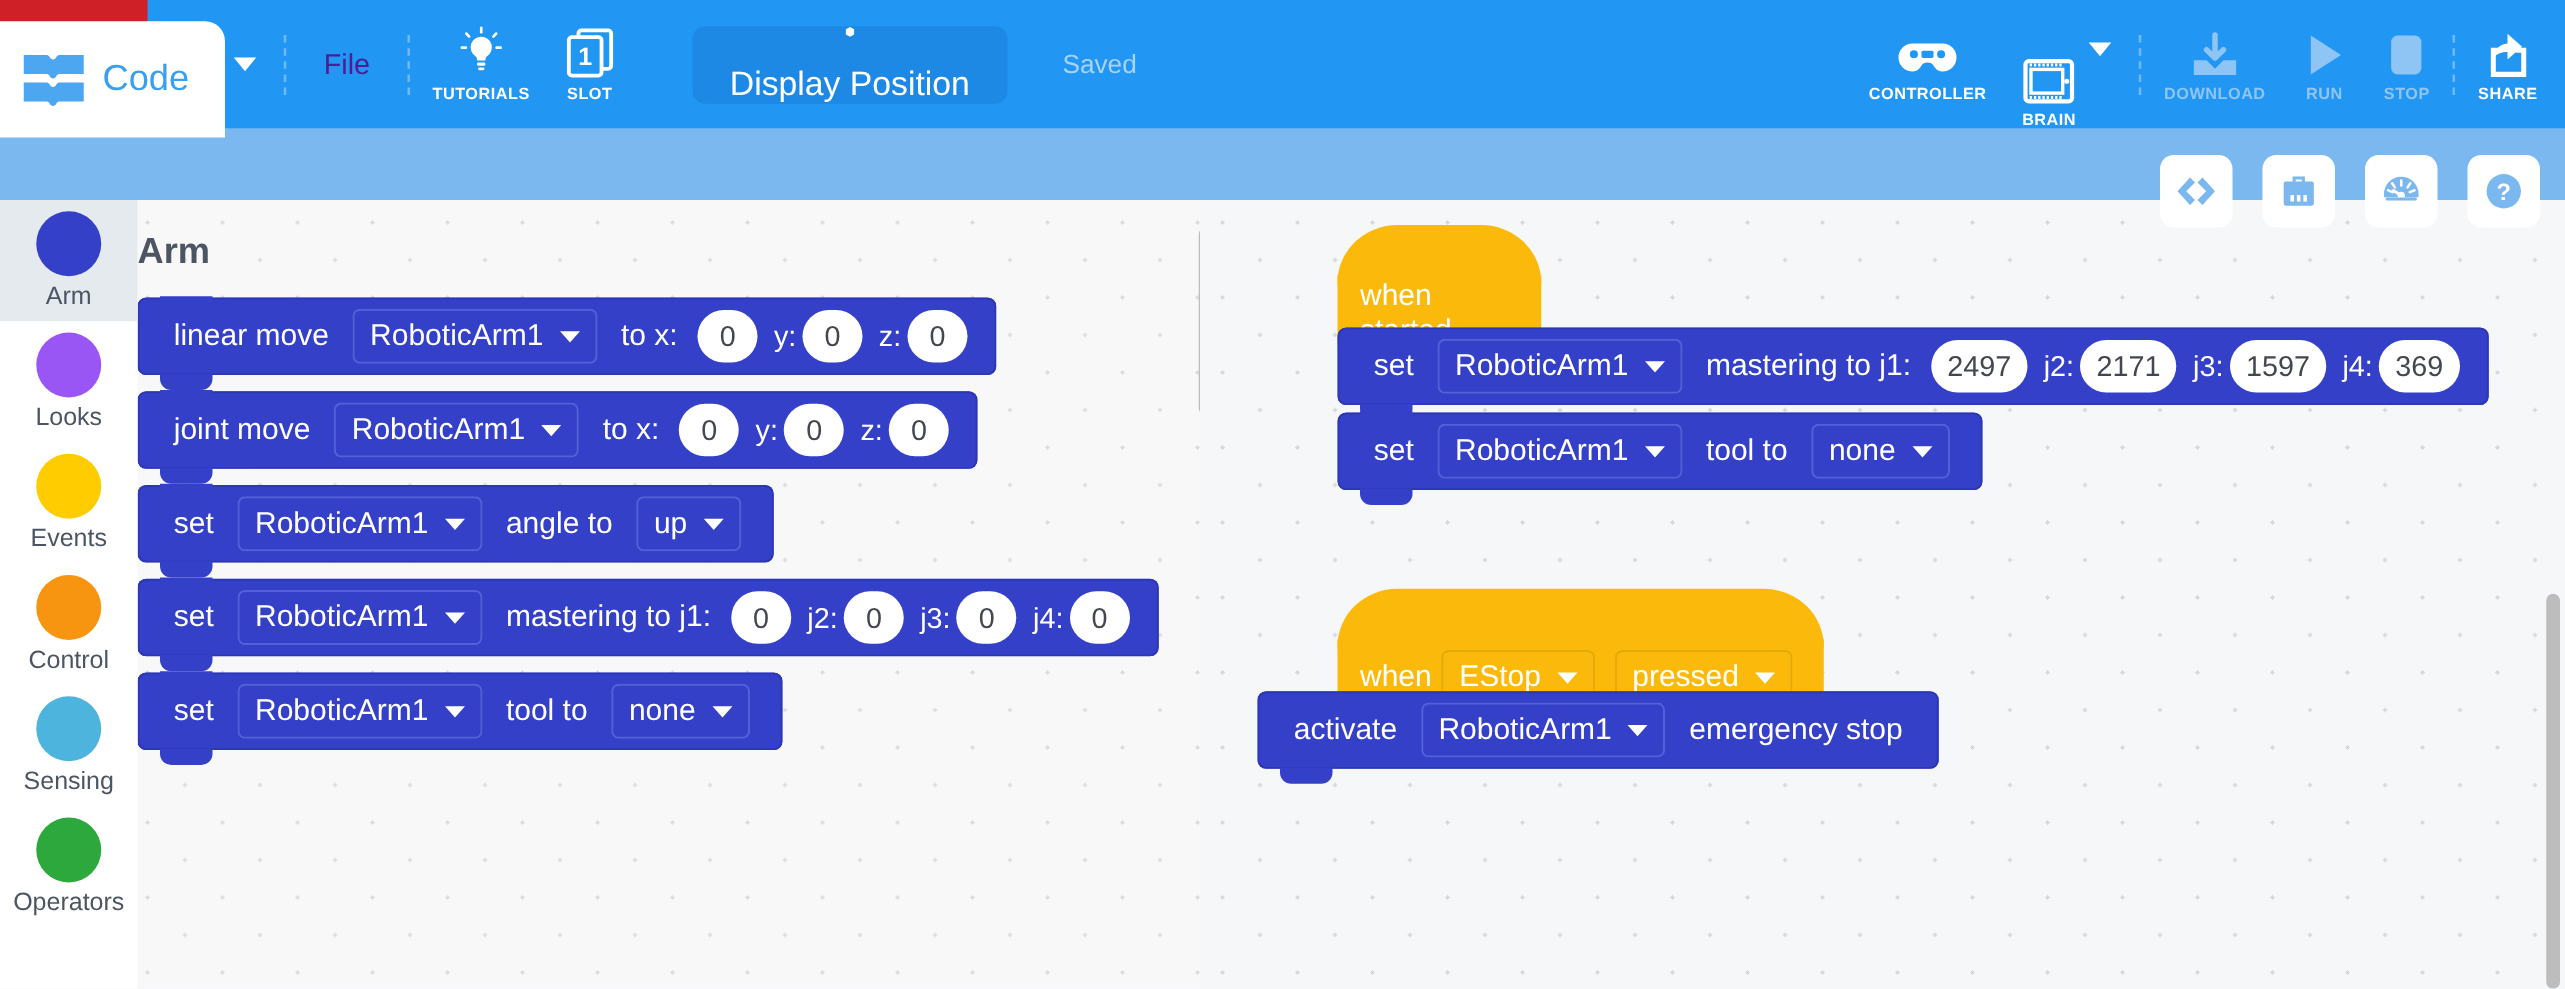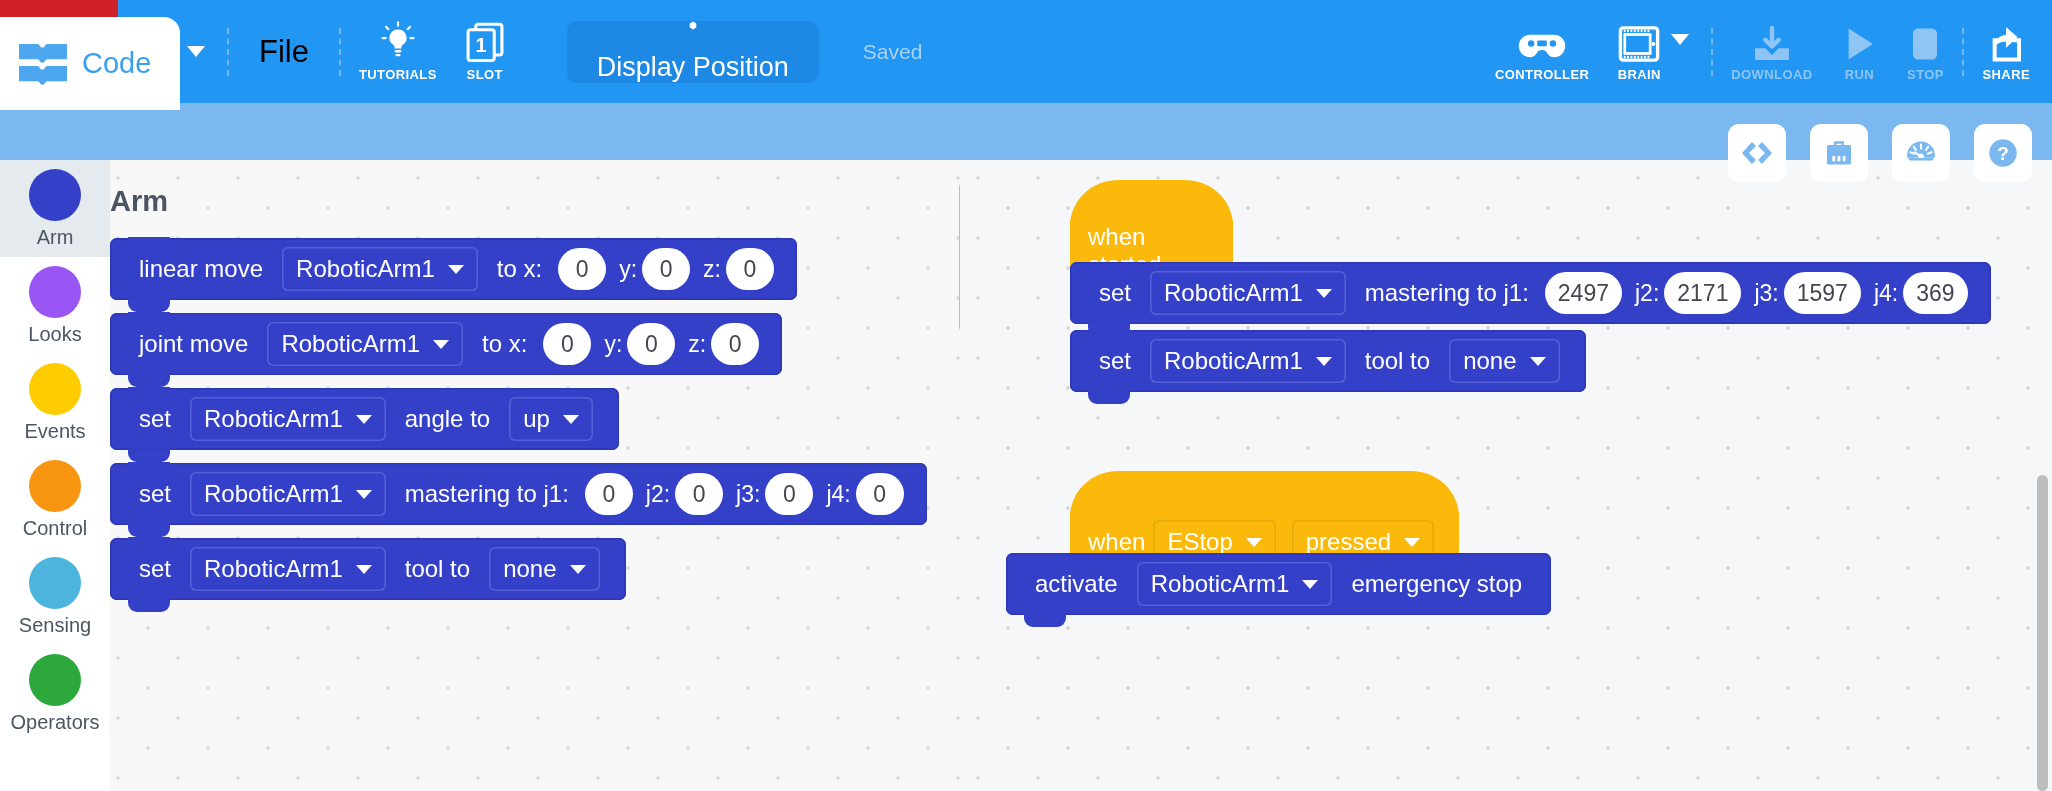--- a/index.html
+++ b/index.html
@@ -35,21 +35,21 @@
   .tb-item .lbl {
     font-size: 13px; font-weight: bold; letter-spacing: .4px; margin-top: 4px;
     text-transform: uppercase;
   }
   .tb-item.dim { color: #8ec5f5; }
   .tb-item.dim svg { fill: #8ec5f5; }
   .tb-item svg { fill: #fff; }
 
   .globe-wrap { display:flex; align-items:center; gap:9px; padding: 0 18px 0 26px; cursor:pointer;}
   .file-btn {
-    color:#000000; font-size:31px; padding: 0 26px; display:flex; align-items:center;
+    color:#4c1d95; font-size:23px; padding: 0 26px; display:flex; align-items:center;
     height:103px; cursor:pointer; font-weight:400;
   }
   .caret { width:0;height:0;border-left:9px solid #fff;border-right:9px solid #fff;
            border-top:11px solid #fff; border-left-color:transparent;border-right-color:transparent;}
 
   .proj-pill {
     display:flex; align-items:center; gap:22px; background:#1e88e5;
     height: 62px; border-radius: 10px; padding: 0 30px; margin-left: 48px; cursor:text;flex-direction:column;
   }
   .proj-name { color:#fff; font-size:27px; }
@@ -267,21 +267,21 @@
           <svg width="48" height="34" viewBox="0 0 30 20">
             <path d="M7.5 3h15a7 7 0 0 1 0 14c-2.6 0-3.6-1.6-4.6-3.1-.6-.9-1.3-1.4-2.9-1.4s-2.3.5-2.9 1.4C11.1 15.4 10.1 17 7.5 17a7 7 0 0 1 0-14z"></path>
             <circle cx="8.2" cy="8.4" r="2" fill="#2196f3"></circle>
             <circle cx="21.8" cy="8.4" r="2" fill="#2196f3"></circle>
             <rect x="12" y="6.6" width="6" height="3.6" rx=".8" fill="#2196f3"></rect>
           </svg>
         </span>
         <span class="lbl">CONTROLLER</span>
       </div>
 
-      <div class="tb-item" style="padding-right:4px;">
+      <div class="tb-item" style="padding-right:4px;justify-content:flex-end;">
         <span class="ic">
           <svg width="44" height="38" viewBox="0 0 26 22">
             <rect x="2" y="1.5" width="22" height="19" rx="1.6" fill="none" stroke="#fff" stroke-width="2"></rect>
             <rect x="4.6" y="5.4" width="15" height="11.2" fill="none" stroke="#fff" stroke-width="1.6"></rect>
             <circle cx="21.5" cy="11" r="1.2"></circle>
             <g fill="#fff">
               <rect x="4" y="2.6" width="1.1" height="1.4"></rect>
                 <rect x="6" y="2.6" width="1.1" height="1.4"></rect>
               <rect x="8" y="2.6" width="1.1" height="1.4"></rect>
                 <rect x="10" y="2.6" width="1.1" height="1.4"></rect>

